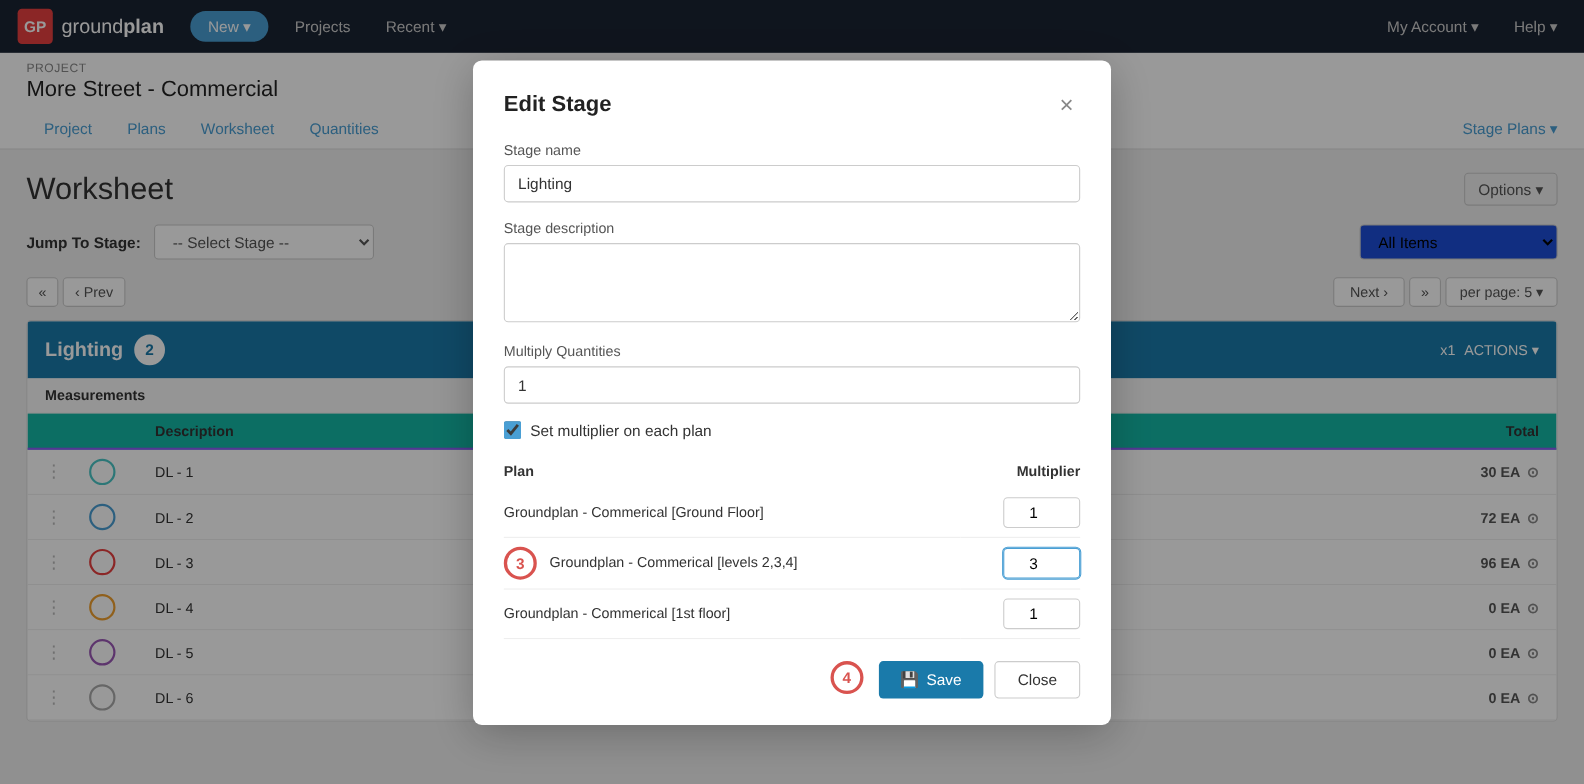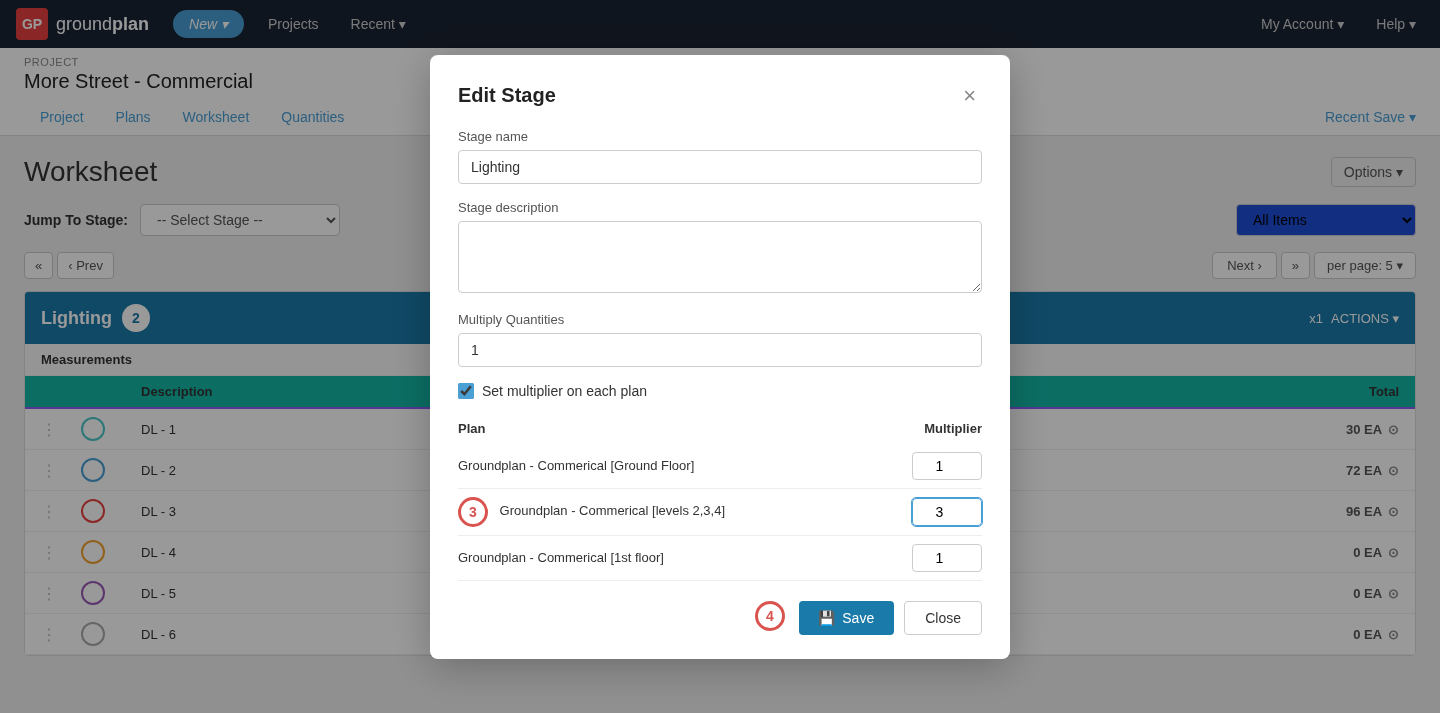--- a/index.html
+++ b/index.html
@@ -43,21 +43,20 @@
       background: #4a9fd4;
       color: white;
       border: none;
       border-radius: 20px;
       padding: 6px 16px;
       cursor: pointer;
       font-size: 14px;
       display: flex;
       align-items: center;
       gap: 4px;
-      font-style: italic;
     }
     .nav-link {
       color: #ccc;
       text-decoration: none;
       font-size: 14px;
       cursor: pointer;
       padding: 4px 8px;
     }
     .nav-right {
       margin-left: auto;
@@ -487,21 +486,21 @@
 
 <div class="project-header">
   <div class="project-label">PROJECT</div>
   <div class="project-name">More Street - Commercial</div>
   <div class="project-tabs">
     <a class="project-tab">Project</a>
     <a class="project-tab">Plans</a>
     <a class="project-tab">Worksheet</a>
     <a class="project-tab">Quantities</a>
     <div class="tab-right">
-      <button class="recent-plans-btn">Recent Save ▾</button>
+      <button class="recent-plans-btn">Stage Plans ▾</button>
     </div>
   </div>
 </div>
 
 <div class="main-content">
   <div class="page-header">
     <h1 class="page-title">Worksheet</h1>
     <button class="options-btn">Options ▾</button>
   </div>
 

